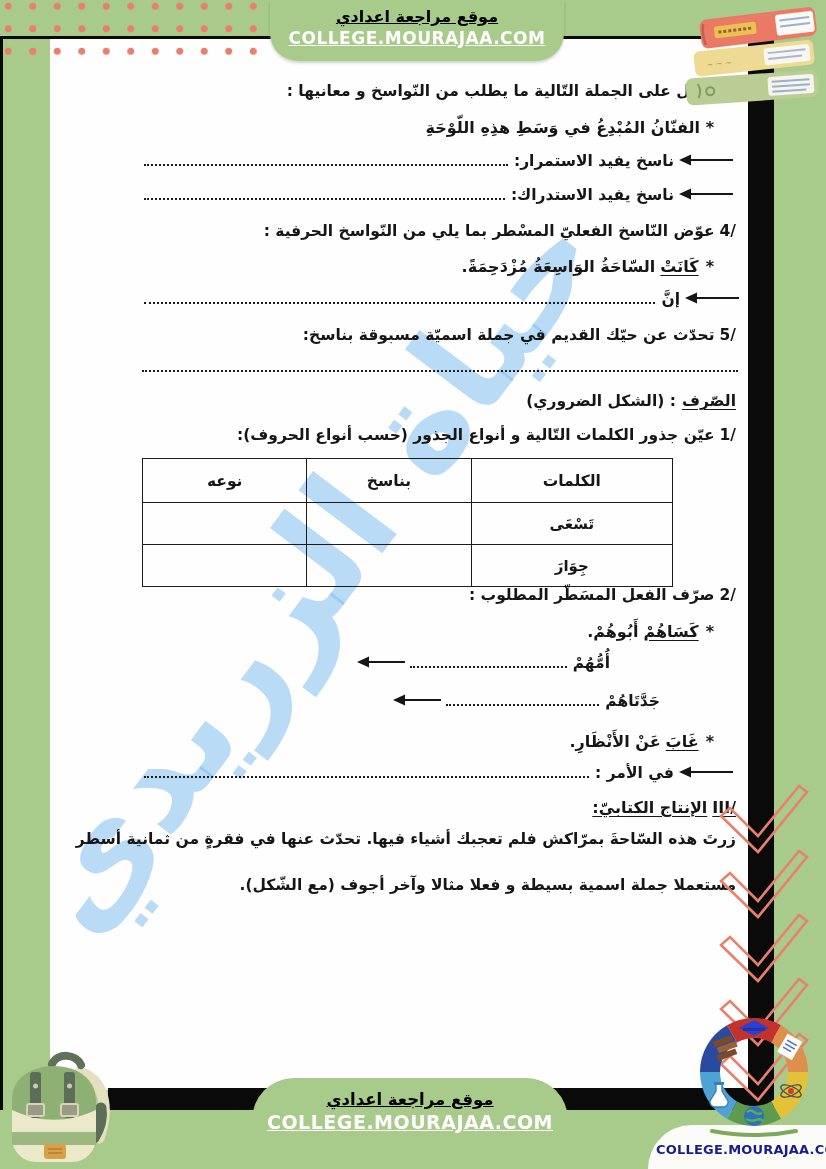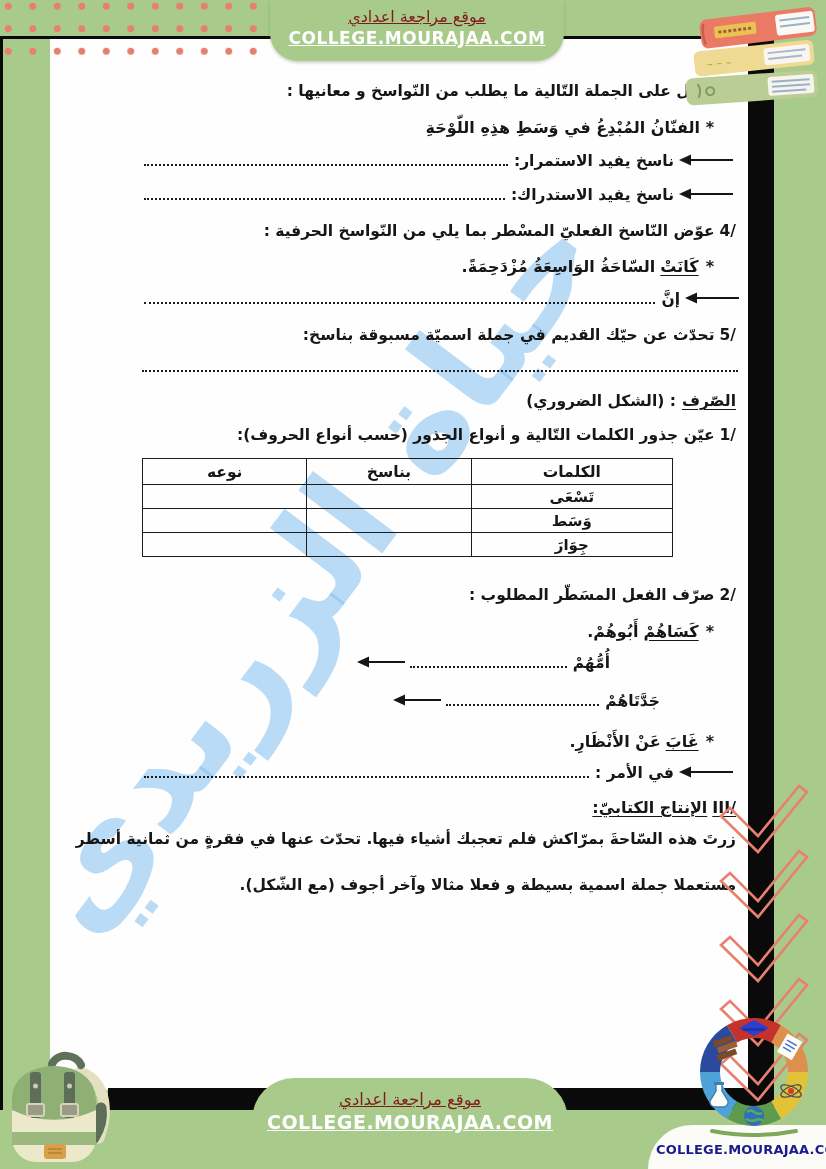--- a/index.html
+++ b/index.html
@@ -13,21 +13,21 @@
   .edge-left{left:0;top:36px;width:3px;height:1074px;}
   .edge-right{left:748px;top:36px;width:26px;height:1074px;}
   .edge-bottom{left:108px;top:1088px;width:666px;height:22px;}
 
   
   .header-bump{position:absolute;left:270px;top:0;width:294px;height:61px;background:#a8ca8b;
     border-radius:0 0 28px 28px;z-index:5;text-align:center;box-shadow:0 2px 3px rgba(60,80,40,.25);}
   .footer-band{position:absolute;left:0;top:1110px;width:826px;height:59px;background:#a8ca8b;z-index:4;}
   .footer-bump{position:absolute;left:252px;top:1078px;width:316px;height:92px;background:#a8ca8b;
     border-radius:42px 42px 0 0;z-index:5;text-align:center;}
-  .site-ar{color:#7f1d1d;font-weight:normal;font-size:16px;text-decoration:underline;margin-top:7px;direction:rtl;}
+  .site-ar{color:#000000;font-weight:bold;font-size:16px;text-decoration:underline;margin-top:7px;direction:rtl;}
   .site-url{color:#fff;font-weight:bold;font-size:17px;letter-spacing:.5px;text-decoration:underline;margin-top:2px;}
   .footer-bump .site-ar{margin-top:12px;font-size:16.5px;}
   .footer-bump .site-url{font-size:19px;}
 
   
   .dots-grid{position:absolute;left:0;top:0;width:258px;height:64px;z-index:6;
     background-image:radial-gradient(circle,#e87e6d 3.2px,rgba(0,0,0,0) 3.9px);
     background-size:24.5px 22.5px;background-position:-4px -5px;}
 
   
@@ -43,21 +43,21 @@
   .num{direction:ltr;unicode-bidi:isolate;margin-left:5px;}
   .star{margin-left:7px;}
   .uline{text-decoration:underline;text-underline-offset:3px;}
   .dots{flex:1 1 auto;border-bottom:2.6px dotted #1b1b1b;margin:0 6px 4px 2px;min-width:30px;}
   .arrow{flex:0 0 auto;margin:0 2px 3px 2px;}
   .dotline{position:absolute;left:92px;right:10px;border-bottom:2.6px dotted #1b1b1b;height:20px;}
   .ex{font-size:16px;}
 
   table.roots{position:absolute;right:75px;top:420px;width:531px;border-collapse:collapse;
     direction:rtl;font-size:15px;font-weight:bold;color:#161616;}
-  table.roots th,table.roots td{border:1.8px solid #1c1c1c;text-align:center;padding:0;}
+  table.roots th,table.roots td{border:1.8px solid #1c1c1c;text-align:center;padding:9px;}
   table.roots th{height:25px;font-size:15.5px;}
   table.roots td{height:23px;}
   table.roots .c-word{width:38%;}
   table.roots .c-root{width:31%;}
   table.roots .c-type{width:31%;}
 
   
   .chevron{position:absolute;z-index:6;}
 
   
@@ -153,25 +153,20 @@
       <thead>
         <tr>
           <th class="c-word">الكلمات</th>
           <th class="c-root">بناسخ</th>
           <th class="c-type">نوعه</th>
         </tr>
       </thead>
       <tbody>
         <tr>
           <td>تَسْعَى</td>
-          <td></td>
-          <td></td>
-        </tr>
-        <tr>
-          <td>وَسَط</td>
           <td></td>
           <td></td>
         </tr>
         <tr>
           <td>جِوَارَ</td>
           <td></td>
           <td></td>
         </tr>
       </tbody>
     </table>

